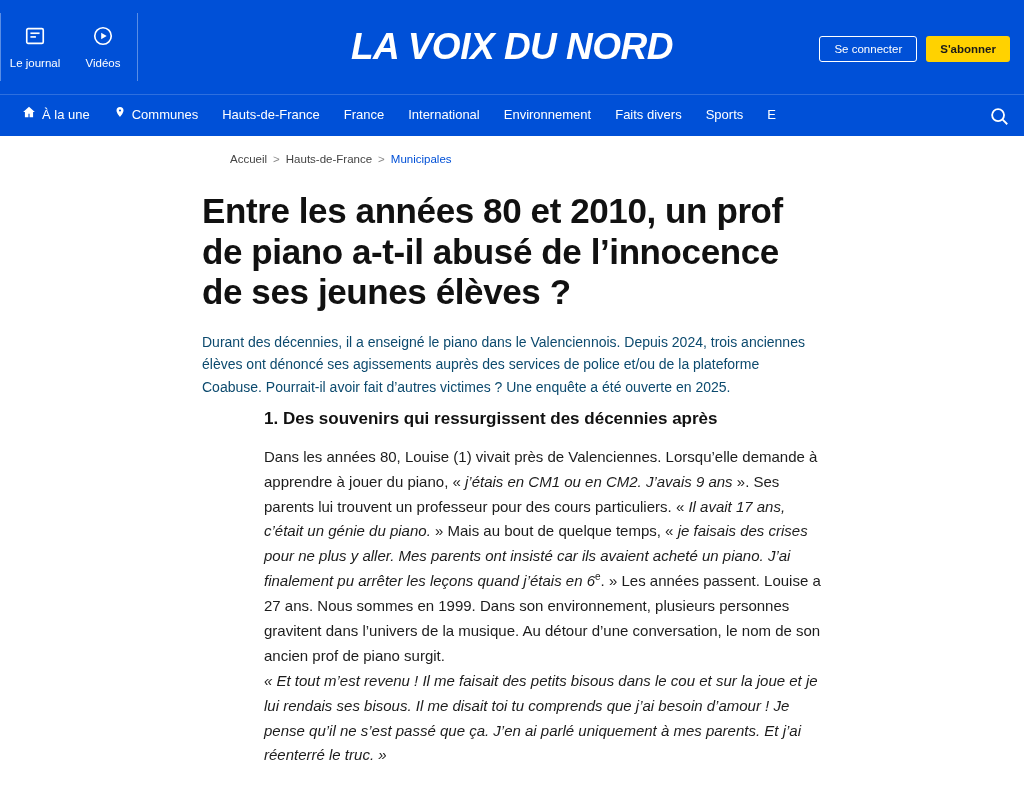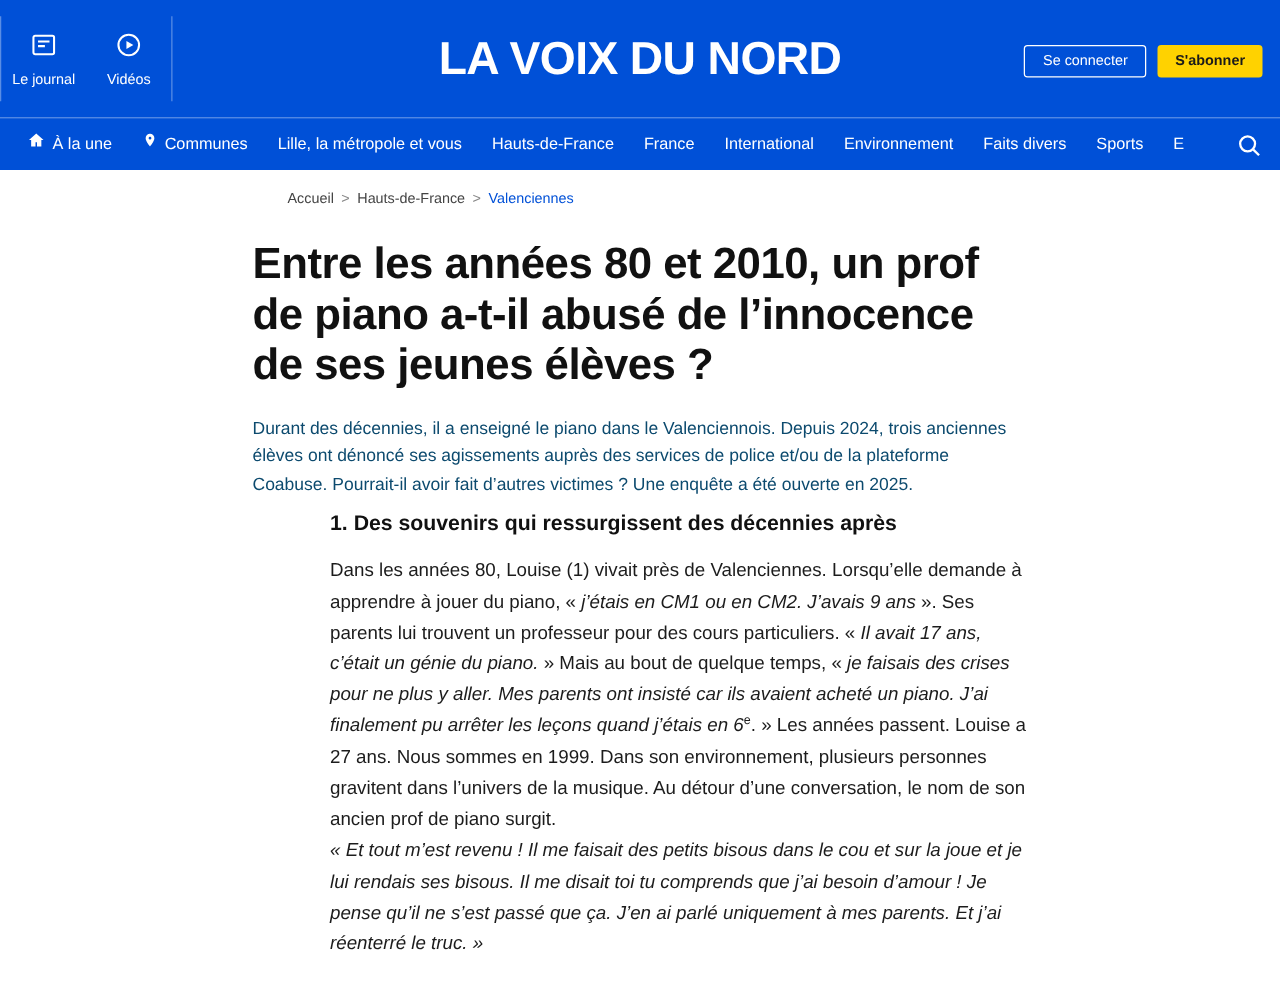--- a/index.html
+++ b/index.html
@@ -62,20 +62,21 @@
   .hdr-item .lbl { font-size: 11.5px; }
 
   .brand {
     position: absolute;
     left: 0; right: 0;
     top: 26px;
     text-align: center;
     color: #fff;
     font-size: 37px;
     font-weight: bold;
+    font-style: italic;
     letter-spacing: -0.5px;
     font-family: "Liberation Sans", sans-serif;
     pointer-events: none;
   }
   .hdr-right {
     position: absolute;
     right: 14px;
     top: 36px;
     display: flex;
     gap: 9px;
@@ -233,21 +234,20 @@
 
   <div class="nav-item">
     <span>
       <svg width="12" height="14" viewBox="0 0 24 24" fill="#fff">
           <path d="M12 2a7 7 0 0 0-7 7c0 5 7 13 7 13s7-8 7-13a7 7 0 0 0-7-7zm0 9.2A2.2 2.2 0 1 1 12 6.8a2.2 2.2 0 0 1 0 4.4z"></path>
         </svg>
     </span>
     <span>Communes</span>
   </div>
 
-  <div class="nav-item">Lille, la métropole et vous</div>
   <div class="nav-item">Hauts-de-France</div>
   <div class="nav-item">France</div>
   <div class="nav-item">International</div>
   <div class="nav-item">Environnement</div>
   <div class="nav-item">Faits divers</div>
   <div class="nav-item">Sports</div>
   <div class="nav-item">E</div>
 
   <div class="nav-search">
     <svg width="22" height="22" viewBox="0 0 24 24" fill="none" stroke="#fff" stroke-width="2">
@@ -258,21 +258,21 @@
 </div>
 
 <div class="page">
   <div class="wrap">
 
     <div class="breadcrumb">
       <span class="bc-link">Accueil</span>
       <span class="sep">&gt;</span>
       <span class="bc-link">Hauts-de-France</span>
       <span class="sep">&gt;</span>
-      <span class="bc-link active">Valenciennes</span>
+      <span class="bc-link active">Municipales</span>
     </div>
 
     <h1 class="title">Entre les années 80 et 2010, un prof de piano a-t-il abusé de l’innocence de ses jeunes élèves ?</h1>
 
     <div class="chapo">Durant des décennies, il a enseigné le piano dans le Valenciennois. Depuis 2024, trois anciennes élèves ont dénoncé ses agissements auprès des services de police et/ou de la plateforme Coabuse. Pourrait-il avoir fait d’autres victimes ? Une enquête a été ouverte en 2025.</div>
 
     <div class="article">
       <h2 class="subhead">1. Des souvenirs qui ressurgissent des décennies après</h2>
 
       <p class="para"><span>Dans les années 80, Louise (1) vivait près de Valenciennes. Lorsqu’elle demande à apprendre à jouer du piano, « </span><em>j’étais en CM1 ou en CM2. J’avais 9 ans</em><span> ». Ses parents lui trouvent un professeur pour des cours particuliers. « </span><em>Il avait 17 ans, c’était un génie du piano.</em><span> » Mais au bout de quelque temps, « </span><em>je faisais des crises pour ne plus y aller. Mes parents ont insisté car ils avaient acheté un piano. J’ai finalement pu arrêter les leçons quand j’étais en 6</em><sup>e</sup><span>. » Les années passent. Louise a 27 ans. Nous sommes en 1999. Dans son environnement, plusieurs personnes gravitent dans l’univers de la musique. Au détour d’une conversation, le nom de son ancien prof de piano surgit.</span></p>

